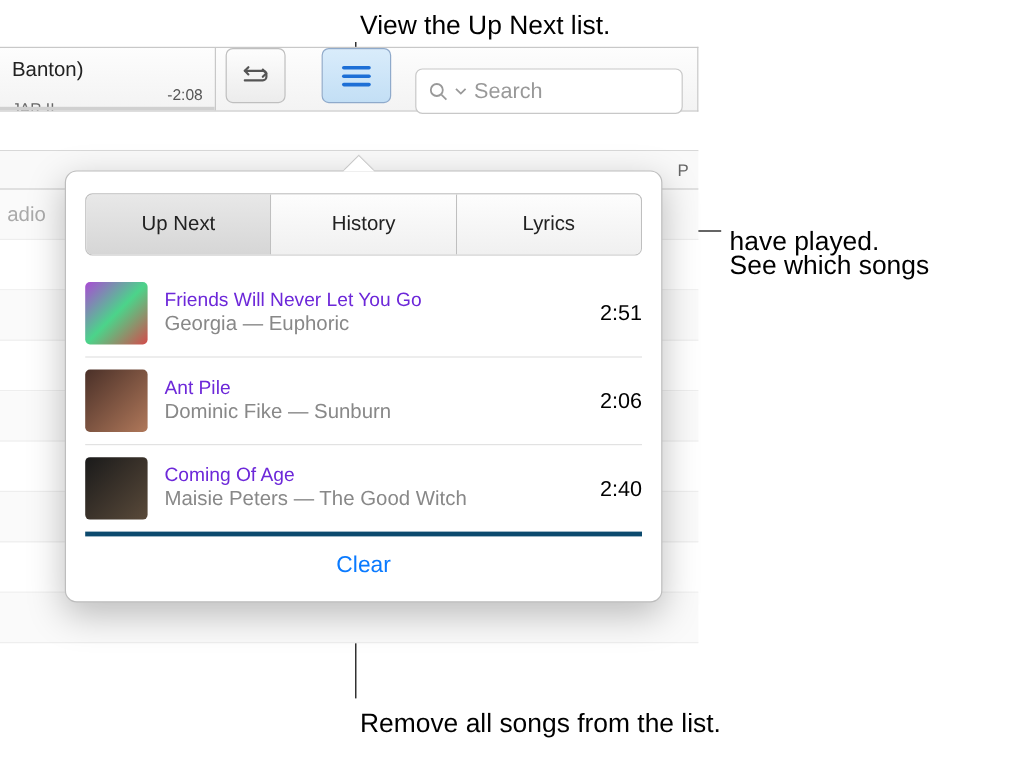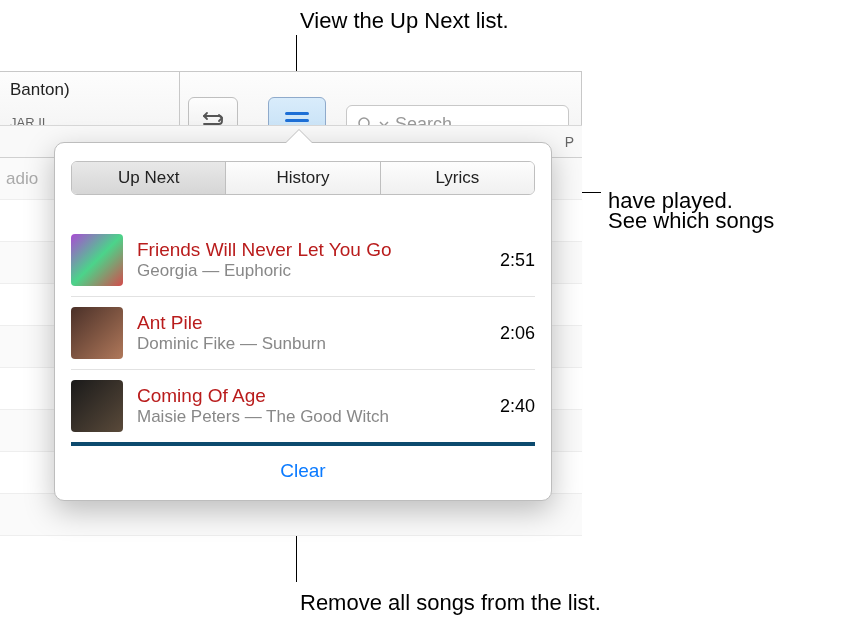--- a/index.html
+++ b/index.html
@@ -17,29 +17,29 @@
       color: #000;
       line-height: 1.35;
     }
     .callout-line {
       position: absolute;
       background: #000;
     }
     
     .toolbar {
       position: absolute;
-      top: 71px;
+      top: 39px;
       left: 0;
       width: 582px;
-      height: 73px;
+      height: 54px;
       border: 1px solid #c8c8c8;
       border-left: none;
       background: linear-gradient(#fdfdfd, #f3f3f3);
       display: flex;
-      align-items: flex-end;
+      align-items: flex-start;
     }
     .now-playing {
       width: 180px;
       height: 100%;
       border-right: 1px solid #c8c8c8;
       padding: 8px 10px;
       position: relative;
       overflow: hidden;
     }
     .np-title { font-size: 17px; color: #222; white-space: nowrap; }
@@ -137,25 +137,25 @@
       top: -13px;
       left: 231px;
       width: 0; height: 0;
       border-left: 13px solid transparent;
       border-right: 13px solid transparent;
       border-bottom: 13px solid #fff;
       filter: drop-shadow(0 -1px 0 #bdbdbd);
     }
     .seg-control {
       display: flex;
-      margin: 18px 16px 29px;
+      margin: 18px 16px 12px;
       border: 1px solid #bfbfbf;
       border-radius: 6px;
       overflow: hidden;
-      height: 34px;
+      height: 52px;
       justify-content: flex-end;
     }
     .seg {
       flex: 1;
       display: flex;
       align-items: center;
       justify-content: center;
       font-size: 17px;
       color: #222;
       background: linear-gradient(#fdfdfd, #f0f0f0);
@@ -178,21 +178,21 @@
     .song:last-child { border-bottom: 4px solid #0c4a6e; }
     .art {
       width: 52px; height: 52px;
       border-radius: 4px;
       flex-shrink: 0;
     }
     .art1 { background: linear-gradient(135deg, #a94bd4, #4bd48a, #d44b4b); }
     .art2 { background: linear-gradient(135deg, #4a3028, #b0785a); }
     .art3 { background: linear-gradient(135deg, #1a1a1a, #5a4a3a); }
     .song-info { flex: 1; min-width: 0; }
-    .song-title { font-size: 19px; color: #b91c1c; white-space: nowrap; overflow: hidden; text-overflow: ellipsis; }
+    .song-title { font-size: 16px; color: #6d28d9; white-space: nowrap; overflow: hidden; text-overflow: ellipsis; }
     .song-sub { font-size: 17px; color: #888; white-space: nowrap; overflow: hidden; text-overflow: ellipsis; }
     .song-dur { font-size: 18px; color: #000; }
     .clear-btn {
       text-align: center;
       color: #0a7aff;
       font-size: 19px;
       padding: 14px 0 18px;
       cursor: default;
     }
   </style>

